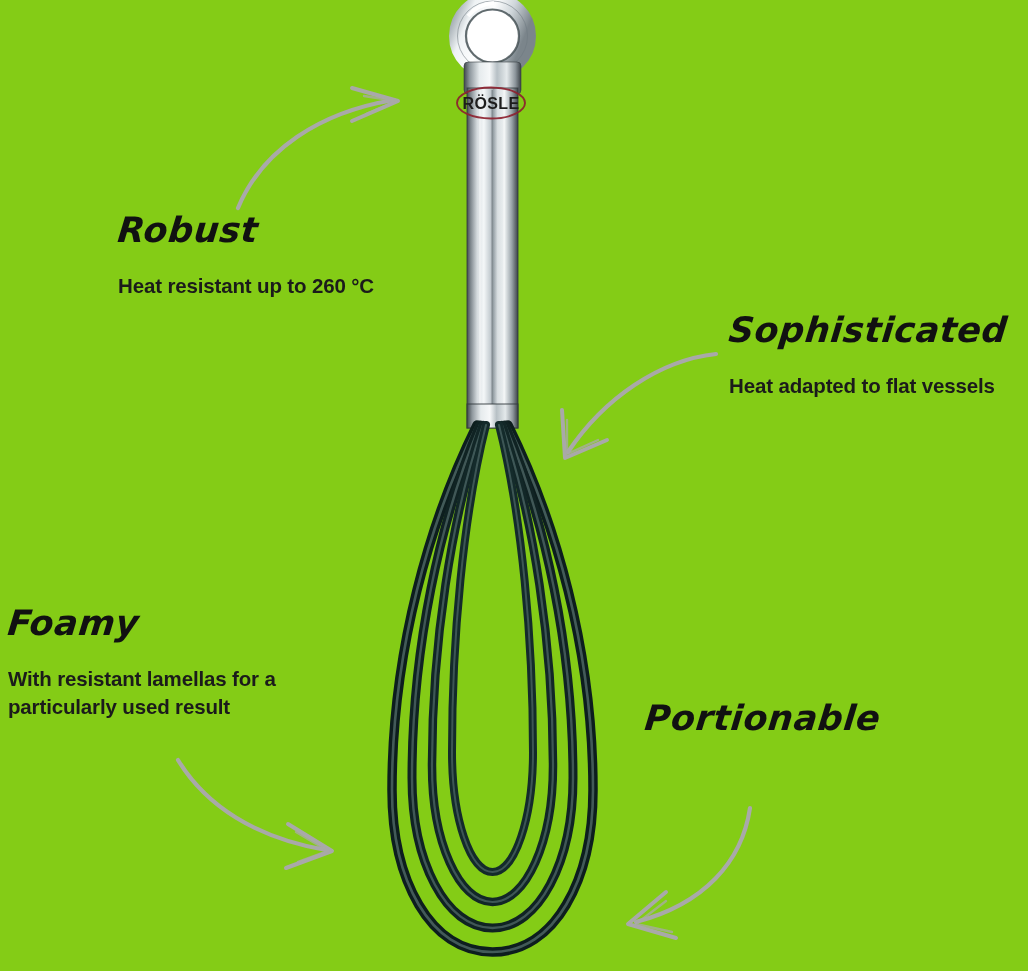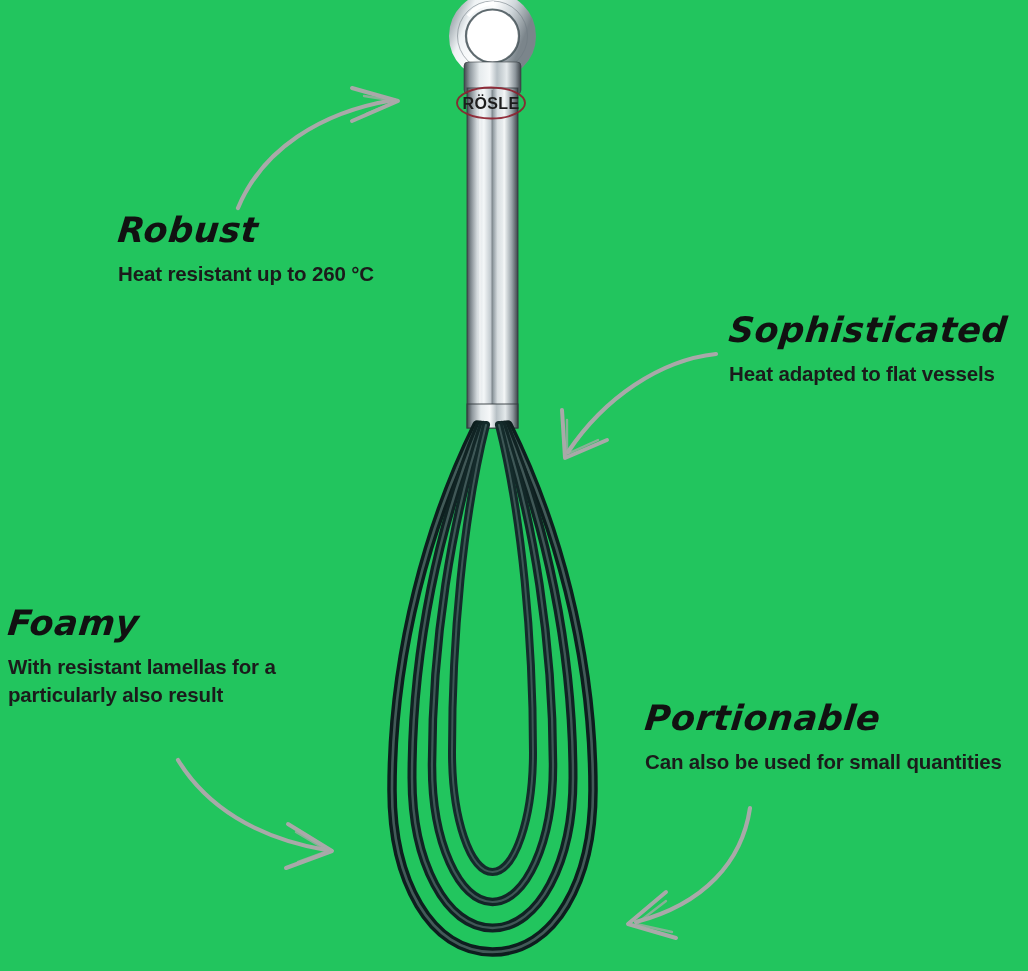--- a/index.html
+++ b/index.html
@@ -4,21 +4,21 @@
 <style>
   html, body {
     margin: 0;
     padding: 0;
     background: #ffffff;
   }
   #page {
     position: relative;
     width: 1028px;
     height: 971px;
-    background: #22c55e;
+    background: #84cc16;
     overflow: hidden;
     font-family: "Liberation Sans", sans-serif;
   }
   .product-layer {
     position: absolute;
     left: 0; top: 0;
     width: 1028px;
     height: 971px;
     pointer-events: none;
   }
@@ -42,21 +42,21 @@
     line-height: 1.05;
     white-space: nowrap;
     transform: skewX(-6deg);
   }
   .callout .desc {
     font-family: "Liberation Sans", sans-serif;
     font-weight: 700;
     font-size: 20.5px;
     color: #1b1b1b;
     line-height: 1.38;
-    margin-top: 11px;
+    margin-top: 23px;
     letter-spacing: -0.15px;
   }
   .callout .desc .line {
     display: block;
     white-space: nowrap;
   }
 
   
   #callout-robust        { left: 118px; top: 212px; }
   #callout-sophisticated { left: 729px; top: 312px; }
@@ -202,24 +202,21 @@
     <div class="title">Sophisticated</div>
     <div class="desc">
       <span class="line">Heat adapted to flat vessels</span>
     </div>
   </div>
 
   <div class="callout" id="callout-foamy">
     <div class="title">Foamy</div>
     <div class="desc">
       <span class="line">With resistant lamellas for a</span>
-      <span class="line">particularly also result</span>
+      <span class="line">particularly used result</span>
     </div>
   </div>
 
   <div class="callout" id="callout-portionable">
     <div class="title">Portionable</div>
-    <div class="desc">
-      <span class="line">Can also be used for small quantities</span>
-    </div>
   </div>
 
 </div>
 
 </body></html>

